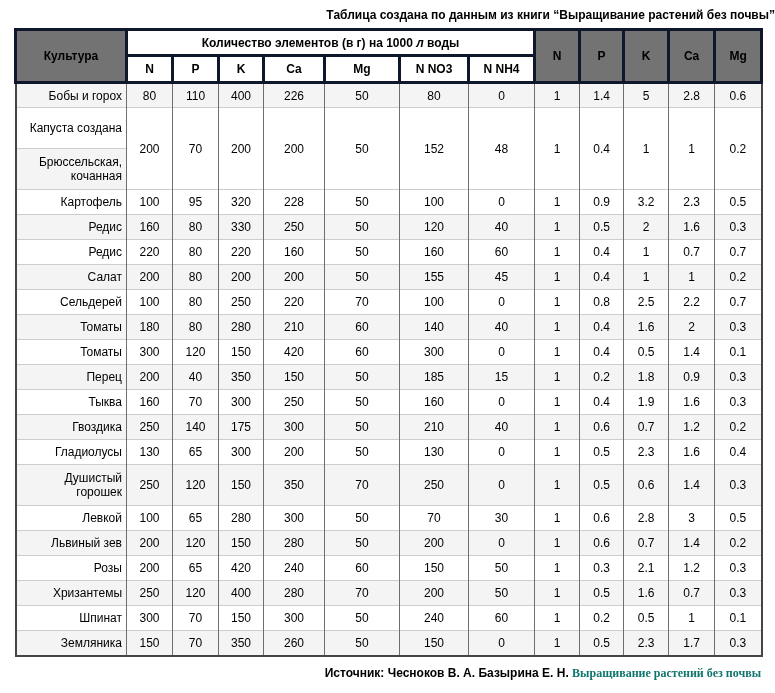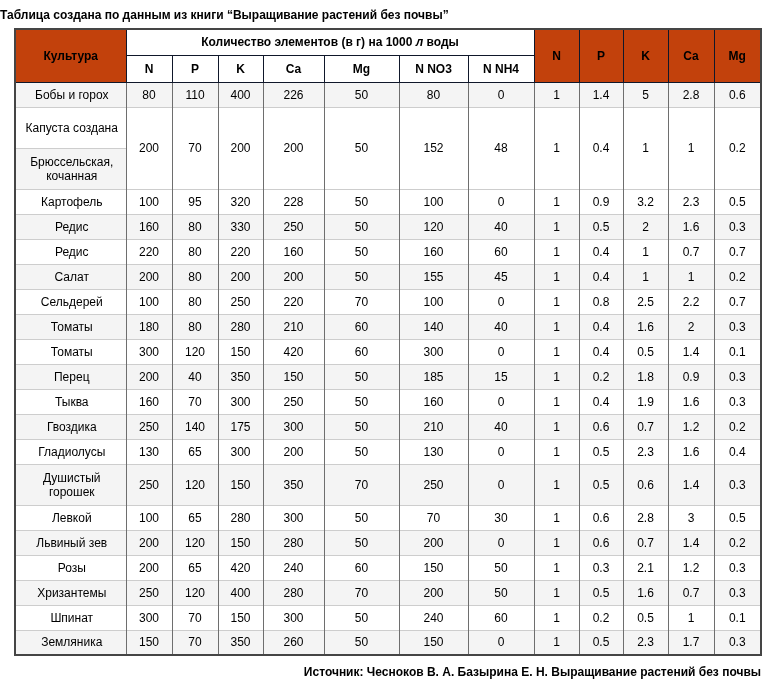--- a/index.html
+++ b/index.html
@@ -8,76 +8,77 @@
     background: #ffffff;
     width: 775px;
     color: #000;
     font-family: "Liberation Sans", "DejaVu Sans", sans-serif;
   }
   .page { width: 775px; height: 693px; overflow: hidden; }
 
   .title {
     font-size: 12px;
     font-weight: bold;
-    text-align: left;
+    text-align: right;
     padding: 8px 0 6px 0;
   }
 
   .tbl-wrap { width: 747px; margin: 0 auto; }
 
   table {
     border-collapse: collapse;
     table-layout: fixed;
     width: 747px;
     background: #fff;
     border: 2px solid #454545;
   }
   th, td {
     font-size: 12px;
     overflow: hidden;
     border-left: 1px solid #6e6e6e;
   }
   thead th {
-    border: 1px solid #0f172a;
+    border: 3px solid #0f172a;
     background: #ffffff;
     font-weight: bold;
     text-align: center;
     padding: 2px 2px;
   }
-  thead th.span2 { background: #c2410c; }
+  thead th.span2 { background: #737373; }
   thead tr.h1 { height: 26px; }
   thead tr.h2 { height: 27px; }
   .unit-italic { font-style: italic; }
 
   tbody tr { height: 25px; }
   tbody tr.tall { height: 41px; }
   tbody td {
     border-top: 1px solid #cdcdcd;
     text-align: center;
     padding: 1px 2px;
     background: #ffffff;
   }
   tbody tr:first-child td { border-top-color: #454545; }
   tbody tr.shade td { background: #f4f4f4; }
   tbody td.culture {
-    text-align: center;
+    text-align: right;
     padding: 2px 4px 2px 6px;
   }
 
   .footer {
     width: 747px;
     margin: 9px auto 0 auto;
     text-align: right;
     font-size: 12px;
     font-weight: bold;
   }
   .footer a {
-    color: #000000;
+    color: #0f766e;
     text-decoration: none;
     cursor: pointer;
+    font-family: Liberation Serif, serif;
   }
 </style>
 </head>
 <body>
 
 <div class="page">
 
   <div class="title">Таблица создана по данным из книги “Выращивание растений без почвы”</div>
 
   <div class="tbl-wrap">

